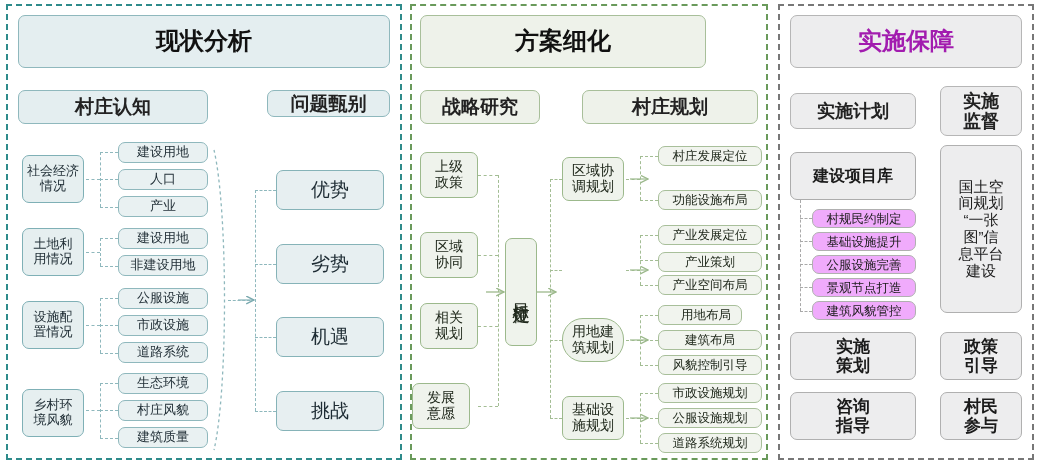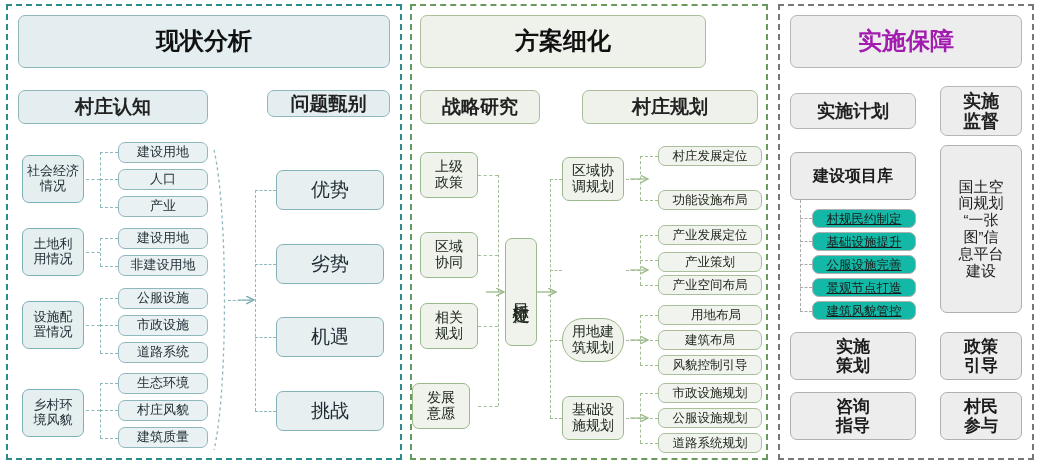--- a/index.html
+++ b/index.html
@@ -42,21 +42,21 @@
           writing-mode:vertical-rl;text-orientation:upright;
           letter-spacing:1px;}
 
   
   .y-head{border:1.6px solid #b6b6b6;background:#ededee;color:#a21caf;
           font-weight:bold;}
   .y-sub {border:1.6px solid #b6b6b6;background:#ededee;color:#222;
           font-weight:bold;}
   .y-grp {border:1.4px solid #acacac;background:#ededee;color:#1b1b1b;
           font-weight:bold;}
-  .y-leaf{border:1.3px solid #b0b0b0;background:#14b8a6;color:#1b1b1b;text-decoration:underline;}
+  .y-leaf{border:1.3px solid #b0b0b0;background:#f0abfc;color:#1b1b1b;}
   .y-big {border:1.5px solid #b0b0b0;background:#ededee;color:#1b1b1b;}
   .y-tile{border:1.5px solid #b0b0b0;background:#ededee;color:#1b1b1b;
           font-weight:bold;}
 
   
   .ln{position:absolute;}
   .h-teal {border-top:1.4px dashed #8fb8bd;}
   .v-teal {border-left:1.4px dashed #8fb8bd;}
   .h-green{border-top:1.4px dashed #a3bd94;}
   .v-green{border-left:1.4px dashed #a3bd94;}
@@ -179,21 +179,21 @@
   <div class="box g-leaf" style="left:658px;top:275px;width:104px;height:20px;font-size:12.5px;">产业空间布局</div>
   <div class="ln h-green" style="left:626px;top:270px;width:14px;height:0;"></div>
   <div class="ln v-green" style="left:640px;top:235px;width:0;height:50px;"></div>
   <div class="ln h-green" style="left:640px;top:235px;width:18px;height:0;"></div>
   <div class="ln h-green" style="left:640px;top:260px;width:18px;height:0;"></div>
   <div class="ln h-green" style="left:640px;top:285px;width:18px;height:0;"></div>
 
   <div class="box g-grp" style="left:562px;top:318px;width:62px;height:44px;font-size:14px;border-radius:21px;">
       <span>用地建<br>筑规划</span>
     </div>
-  <div class="box g-leaf" style="left:658px;top:305px;width:104px;height:20px;font-size:12.5px;padding-left:12px;">用地布局</div>
+  <div class="box g-leaf" style="left:658px;top:305px;width:84px;height:20px;font-size:12.5px;padding-left:12px;">用地布局</div>
   <div class="box g-leaf" style="left:658px;top:330px;width:104px;height:20px;font-size:12.5px;">建筑布局</div>
   <div class="box g-leaf" style="left:658px;top:355px;width:104px;height:20px;font-size:12.5px;">风貌控制引导</div>
   <div class="ln h-green" style="left:626px;top:340px;width:14px;height:0;"></div>
   <div class="ln v-green" style="left:640px;top:315px;width:0;height:50px;"></div>
   <div class="ln h-green" style="left:640px;top:315px;width:18px;height:0;"></div>
   <div class="ln h-green" style="left:640px;top:340px;width:18px;height:0;"></div>
   <div class="ln h-green" style="left:640px;top:365px;width:18px;height:0;"></div>
 
   <div class="box g-grp" style="left:562px;top:396px;width:62px;height:44px;font-size:14px;">
       <span>基础设<br>施规划</span>

